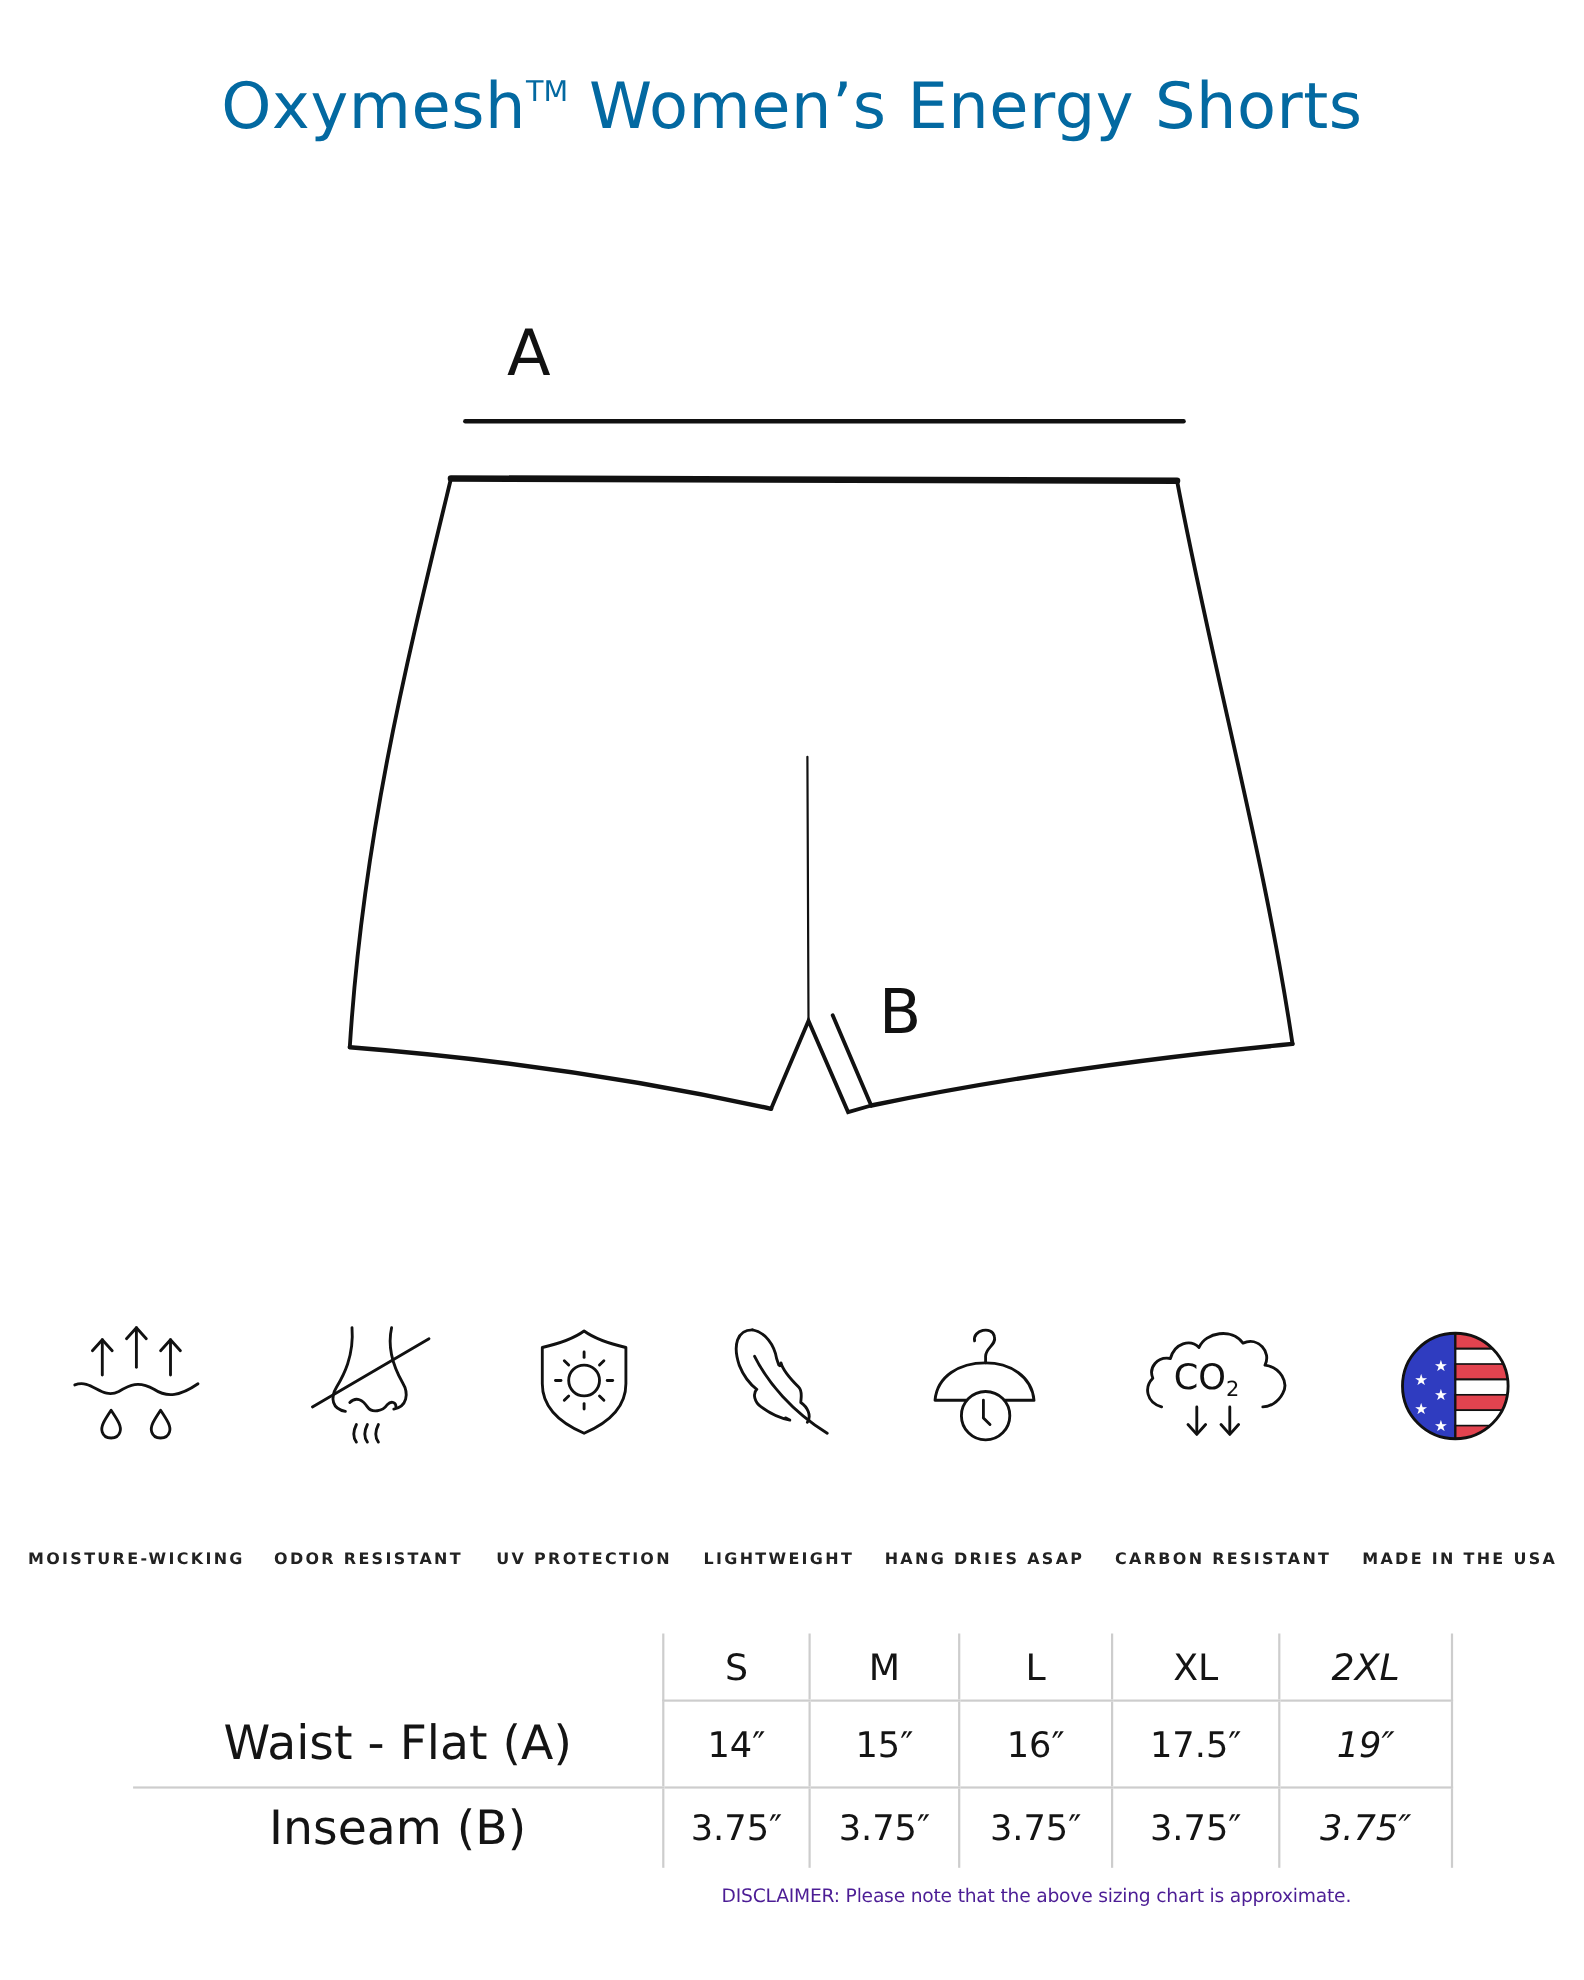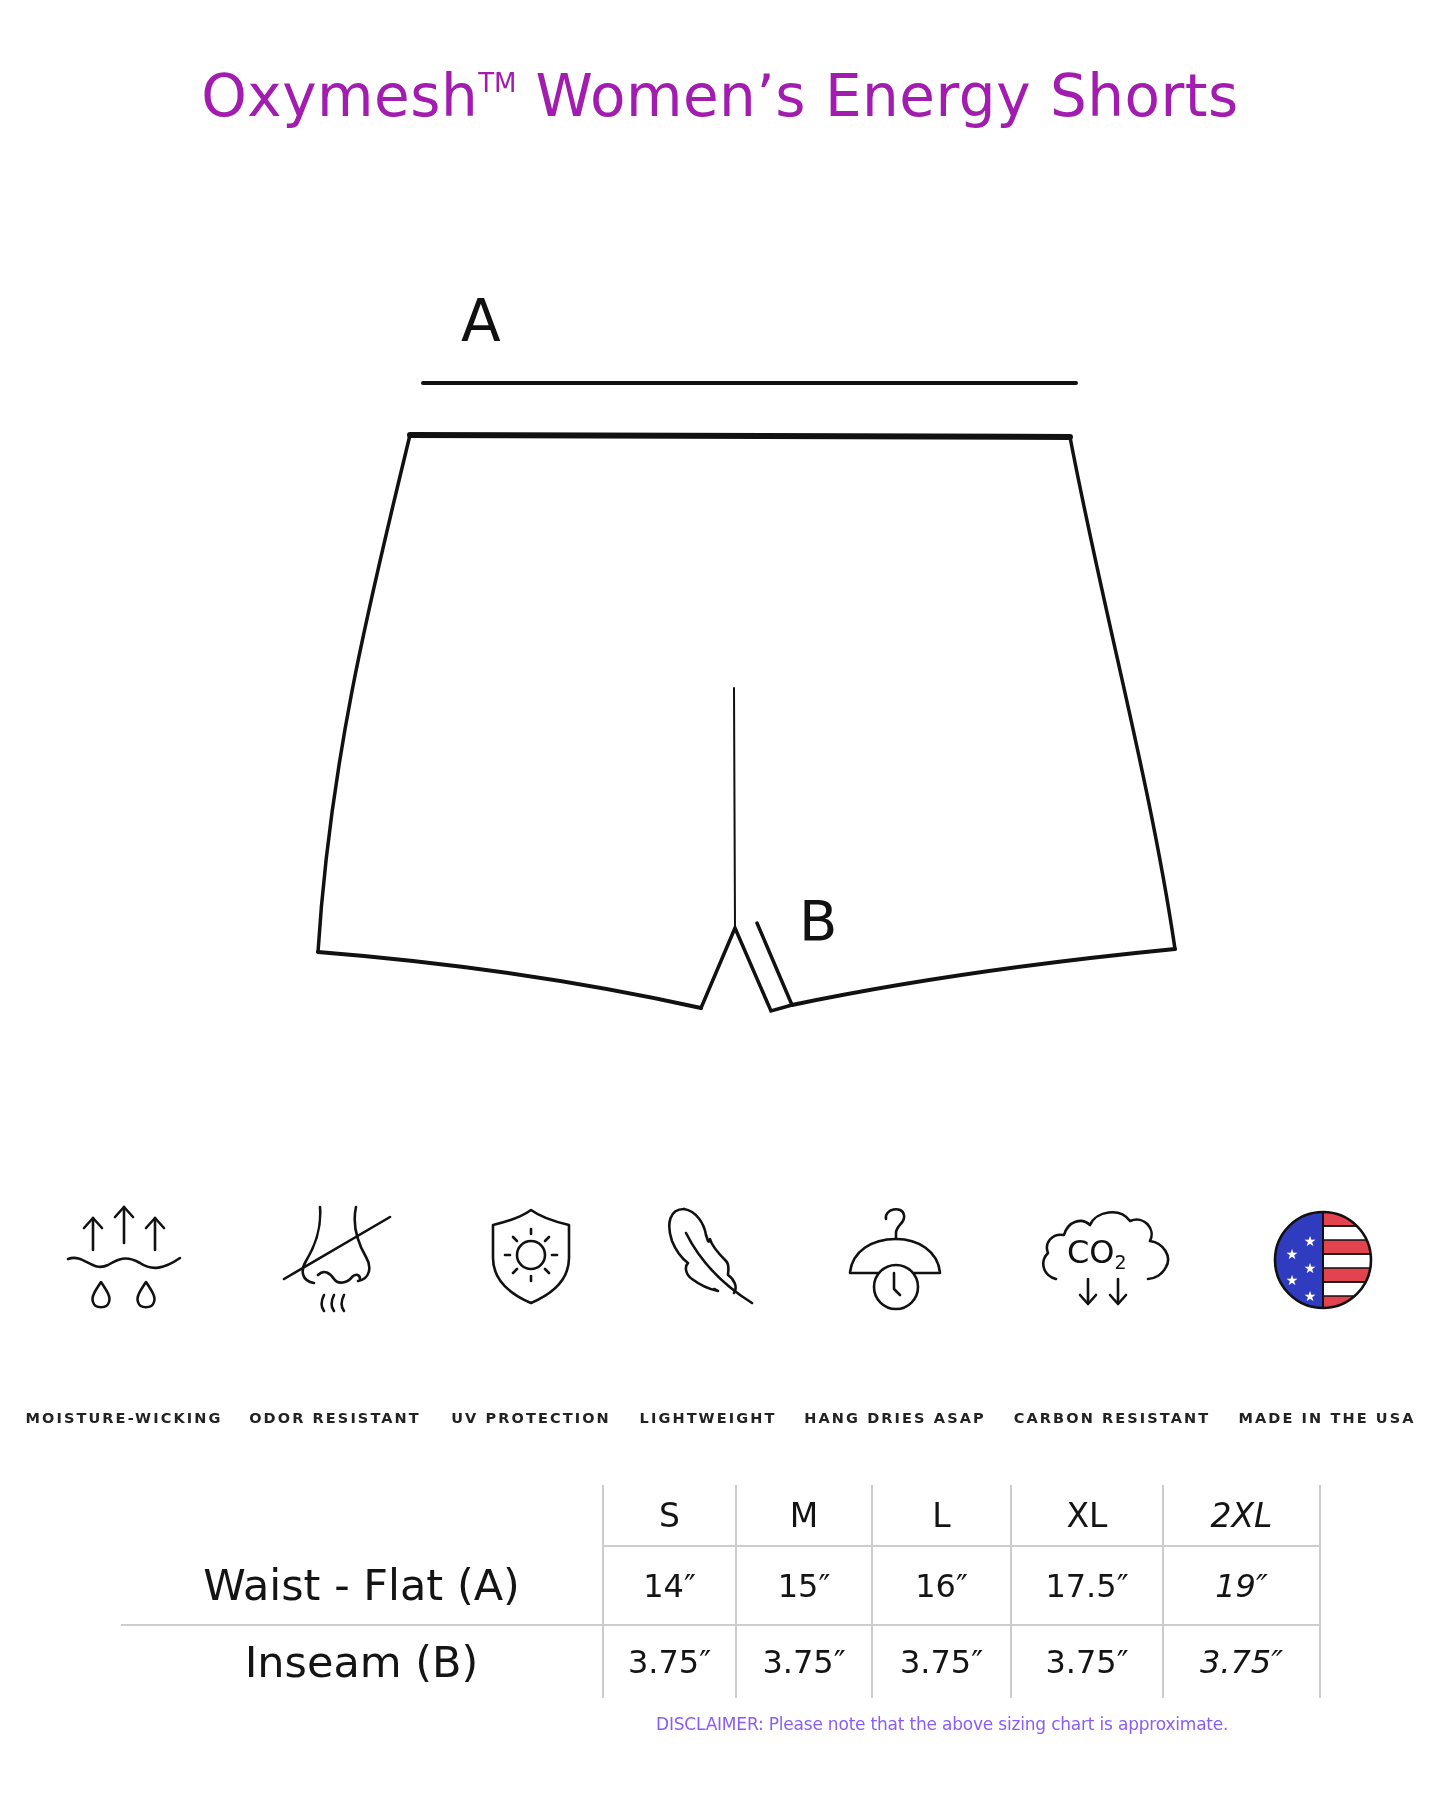--- a/index.html
+++ b/index.html
@@ -1,38 +1,38 @@
 <!DOCTYPE html>
 <html><head>
 <meta charset="utf-8">
 <style>
   html, body { margin: 0; padding: 0; background: #ffffff; }
   body { width: 1440px; height: 1800px; position: relative; overflow: hidden;
          font-family: "DejaVu Sans", "Liberation Sans", sans-serif; color: #1a1a1a; }
   .abs { position: absolute; }
   #title { left: 0; width: 1440px; top: 62px; text-align: center; font-size: 58px;
-           font-weight: 400; letter-spacing: 0.5px; color: #a21caf; white-space: nowrap; }
+           font-weight: 400; letter-spacing: 0.5px; color: #0369a1; white-space: nowrap; }
   #title sup { font-size: 26px; vertical-align: 0; position: relative; top: -24px; letter-spacing: 0; }
   #diagram { left: 0; top: 0; width: 1440px; height: 1060px; }
   .mlabel { font-family: "DejaVu Sans", sans-serif; font-size: 58px; color: #111; line-height: 1; }
   #label-a { left: 461px; top: 292px; }
   #label-b { left: 799px; top: 893px; font-size: 56px; }
   .feature-label { position: absolute; top: 1410px; white-space: nowrap; font-family: "DejaVu Sans", sans-serif;
                    font-weight: bold; font-size: 14.5px; letter-spacing: 2.1px; color: #222; transform: translateX(-50%); }
   table#size-chart { position: absolute; left: 121px; top: 1485px; border-collapse: collapse; table-layout: fixed; }
   #size-chart td, #size-chart th { padding: 0; text-align: center; font-weight: 400; color: #141414; }
   #size-chart th { height: 60px; font-size: 33px; }
   #size-chart td { font-size: 32px; }
   #size-chart tr.waist td { height: 77px; }
   #size-chart tr.inseam td { height: 72px; }
   #size-chart .rowlabel { font-size: 43px; }
   .vb { border-left: 2px solid #cdcdcd; }
   .vr { border-right: 2px solid #cdcdcd; font-style: italic; }
   .bb { border-bottom: 2px solid #cdcdcd; }
-  #disclaimer { left: 656px; top: 1714px; font-size: 17px; color: #8b5cf6; white-space: nowrap; letter-spacing: -0.2px; }
+  #disclaimer { left: 656px; top: 1714px; font-size: 17px; color: #4c1d95; white-space: nowrap; letter-spacing: -0.2px; }
 </style>
 </head>
 <body>
 
 <div id="title" class="abs"><span>Oxymesh</span><sup>TM</sup> <span>Women’s Energy Shorts</span></div>
 
 <svg id="diagram" class="abs" width="1440" height="1060" viewBox="0 0 1440 1060">
   <g fill="none" stroke="#111" stroke-linecap="round" stroke-linejoin="miter">
 
     <line x1="423" y1="383" x2="1076" y2="383" stroke-width="4"></line>

